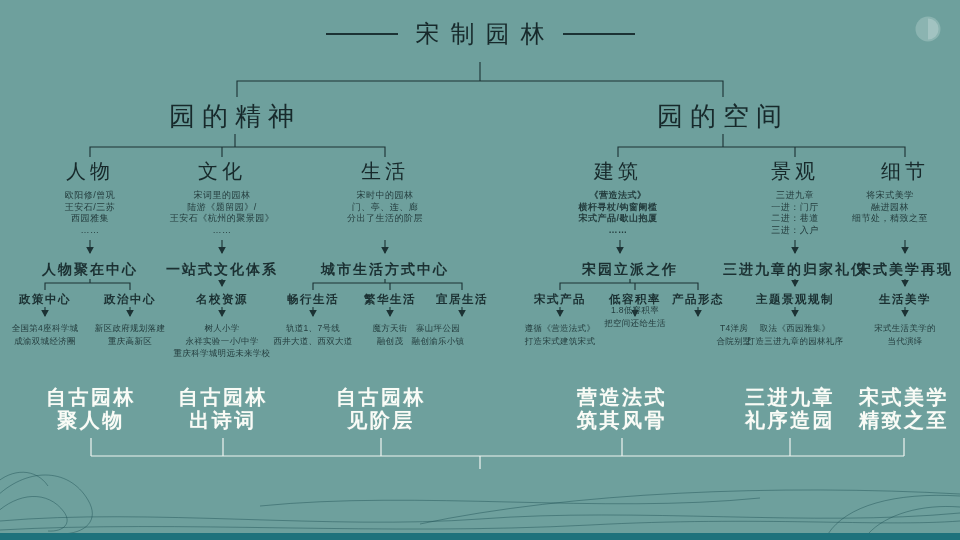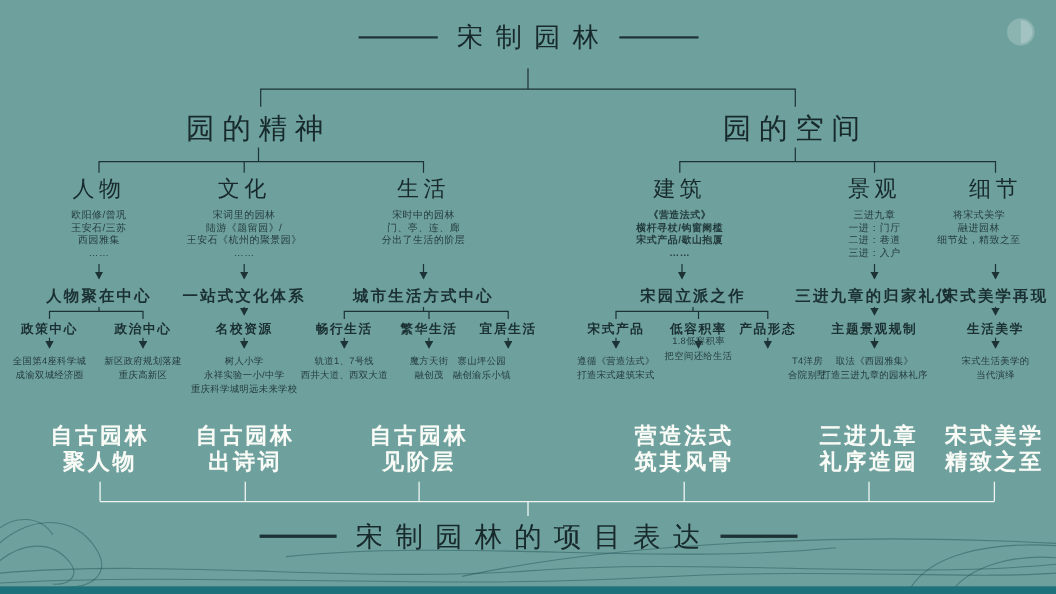--- a/index.html
+++ b/index.html
@@ -226,20 +226,15 @@
   </div>
   <div class="abs flabel" style="left:790px;top:386px;">
     <div>三进九章</div>
     <div>礼序造园</div>
   </div>
   <div class="abs flabel" style="left:904px;top:386px;">
     <div>宋式美学</div>
     <div>精致之至</div>
   </div>
 
-  <div class="title-row" style="top:471px;">
-    <span class="dash" style="width:70px;"></span>
-    <span class="page-title" style="font-size:25px;">宋制园林的项目表达</span>
-    <span class="dash" style="width:70px;"></span>
-  </div>
 
   <div class="bottom-bar"></div>
 </div>
 
 </body></html>

